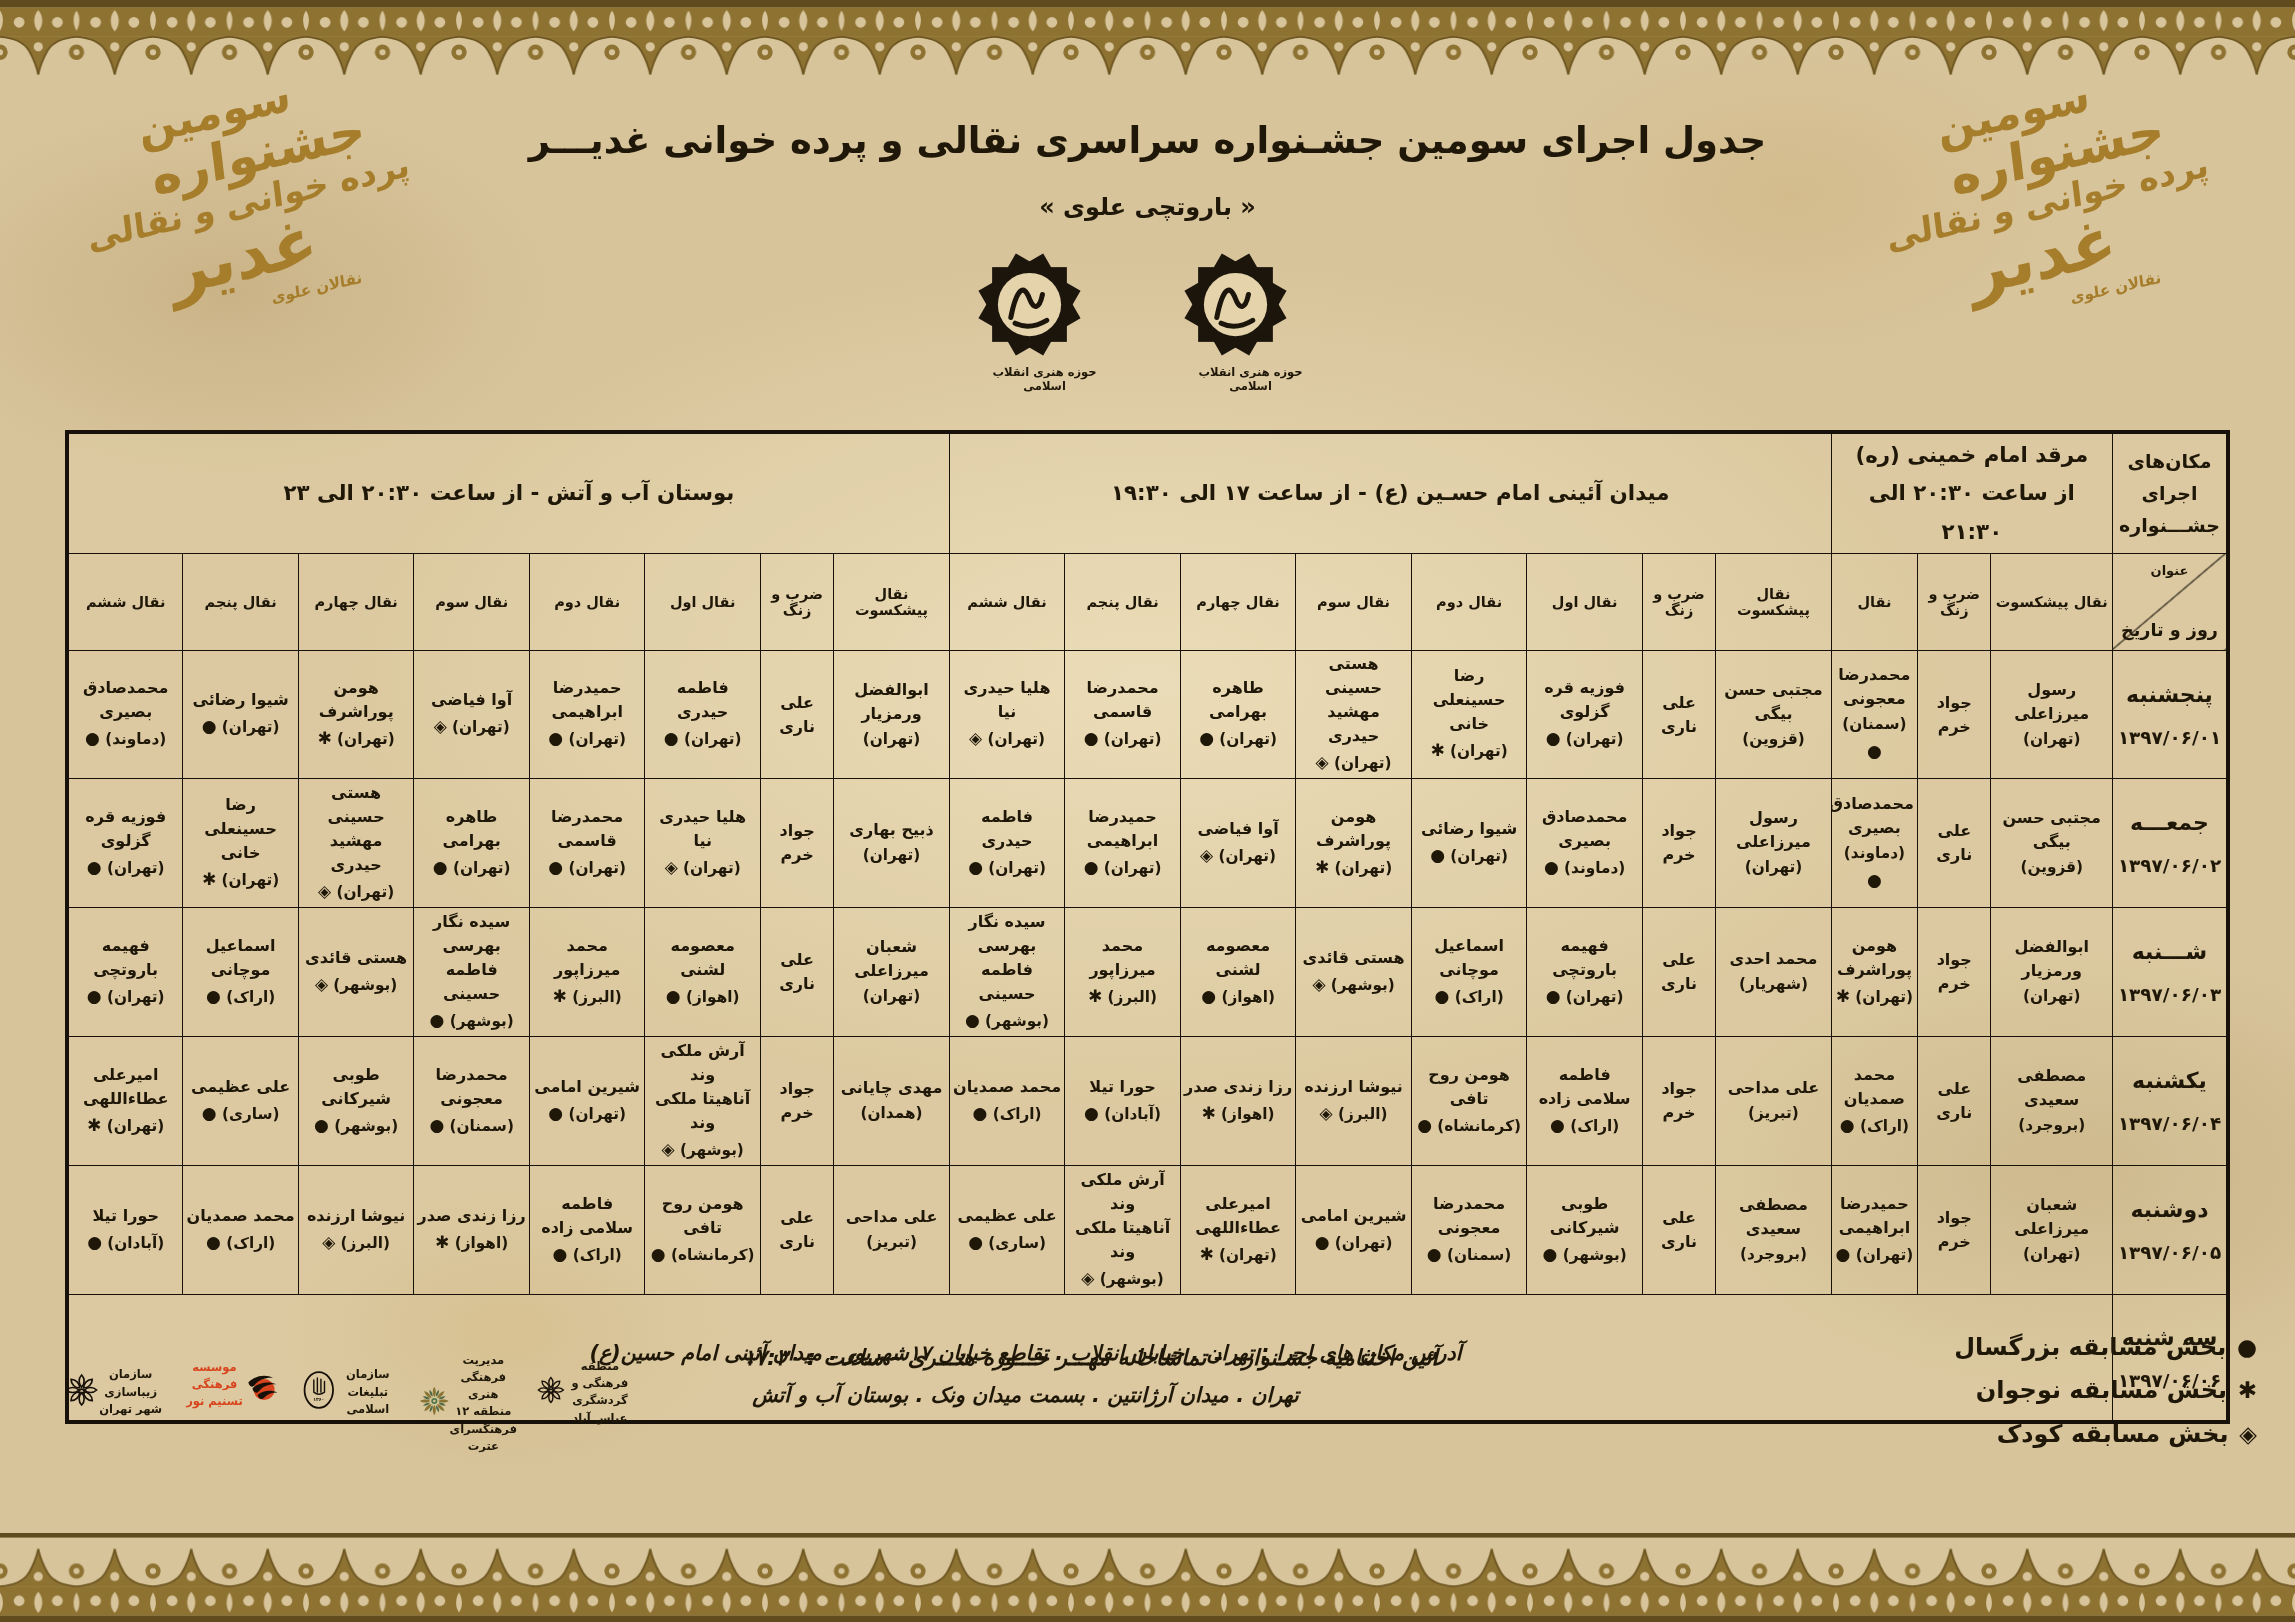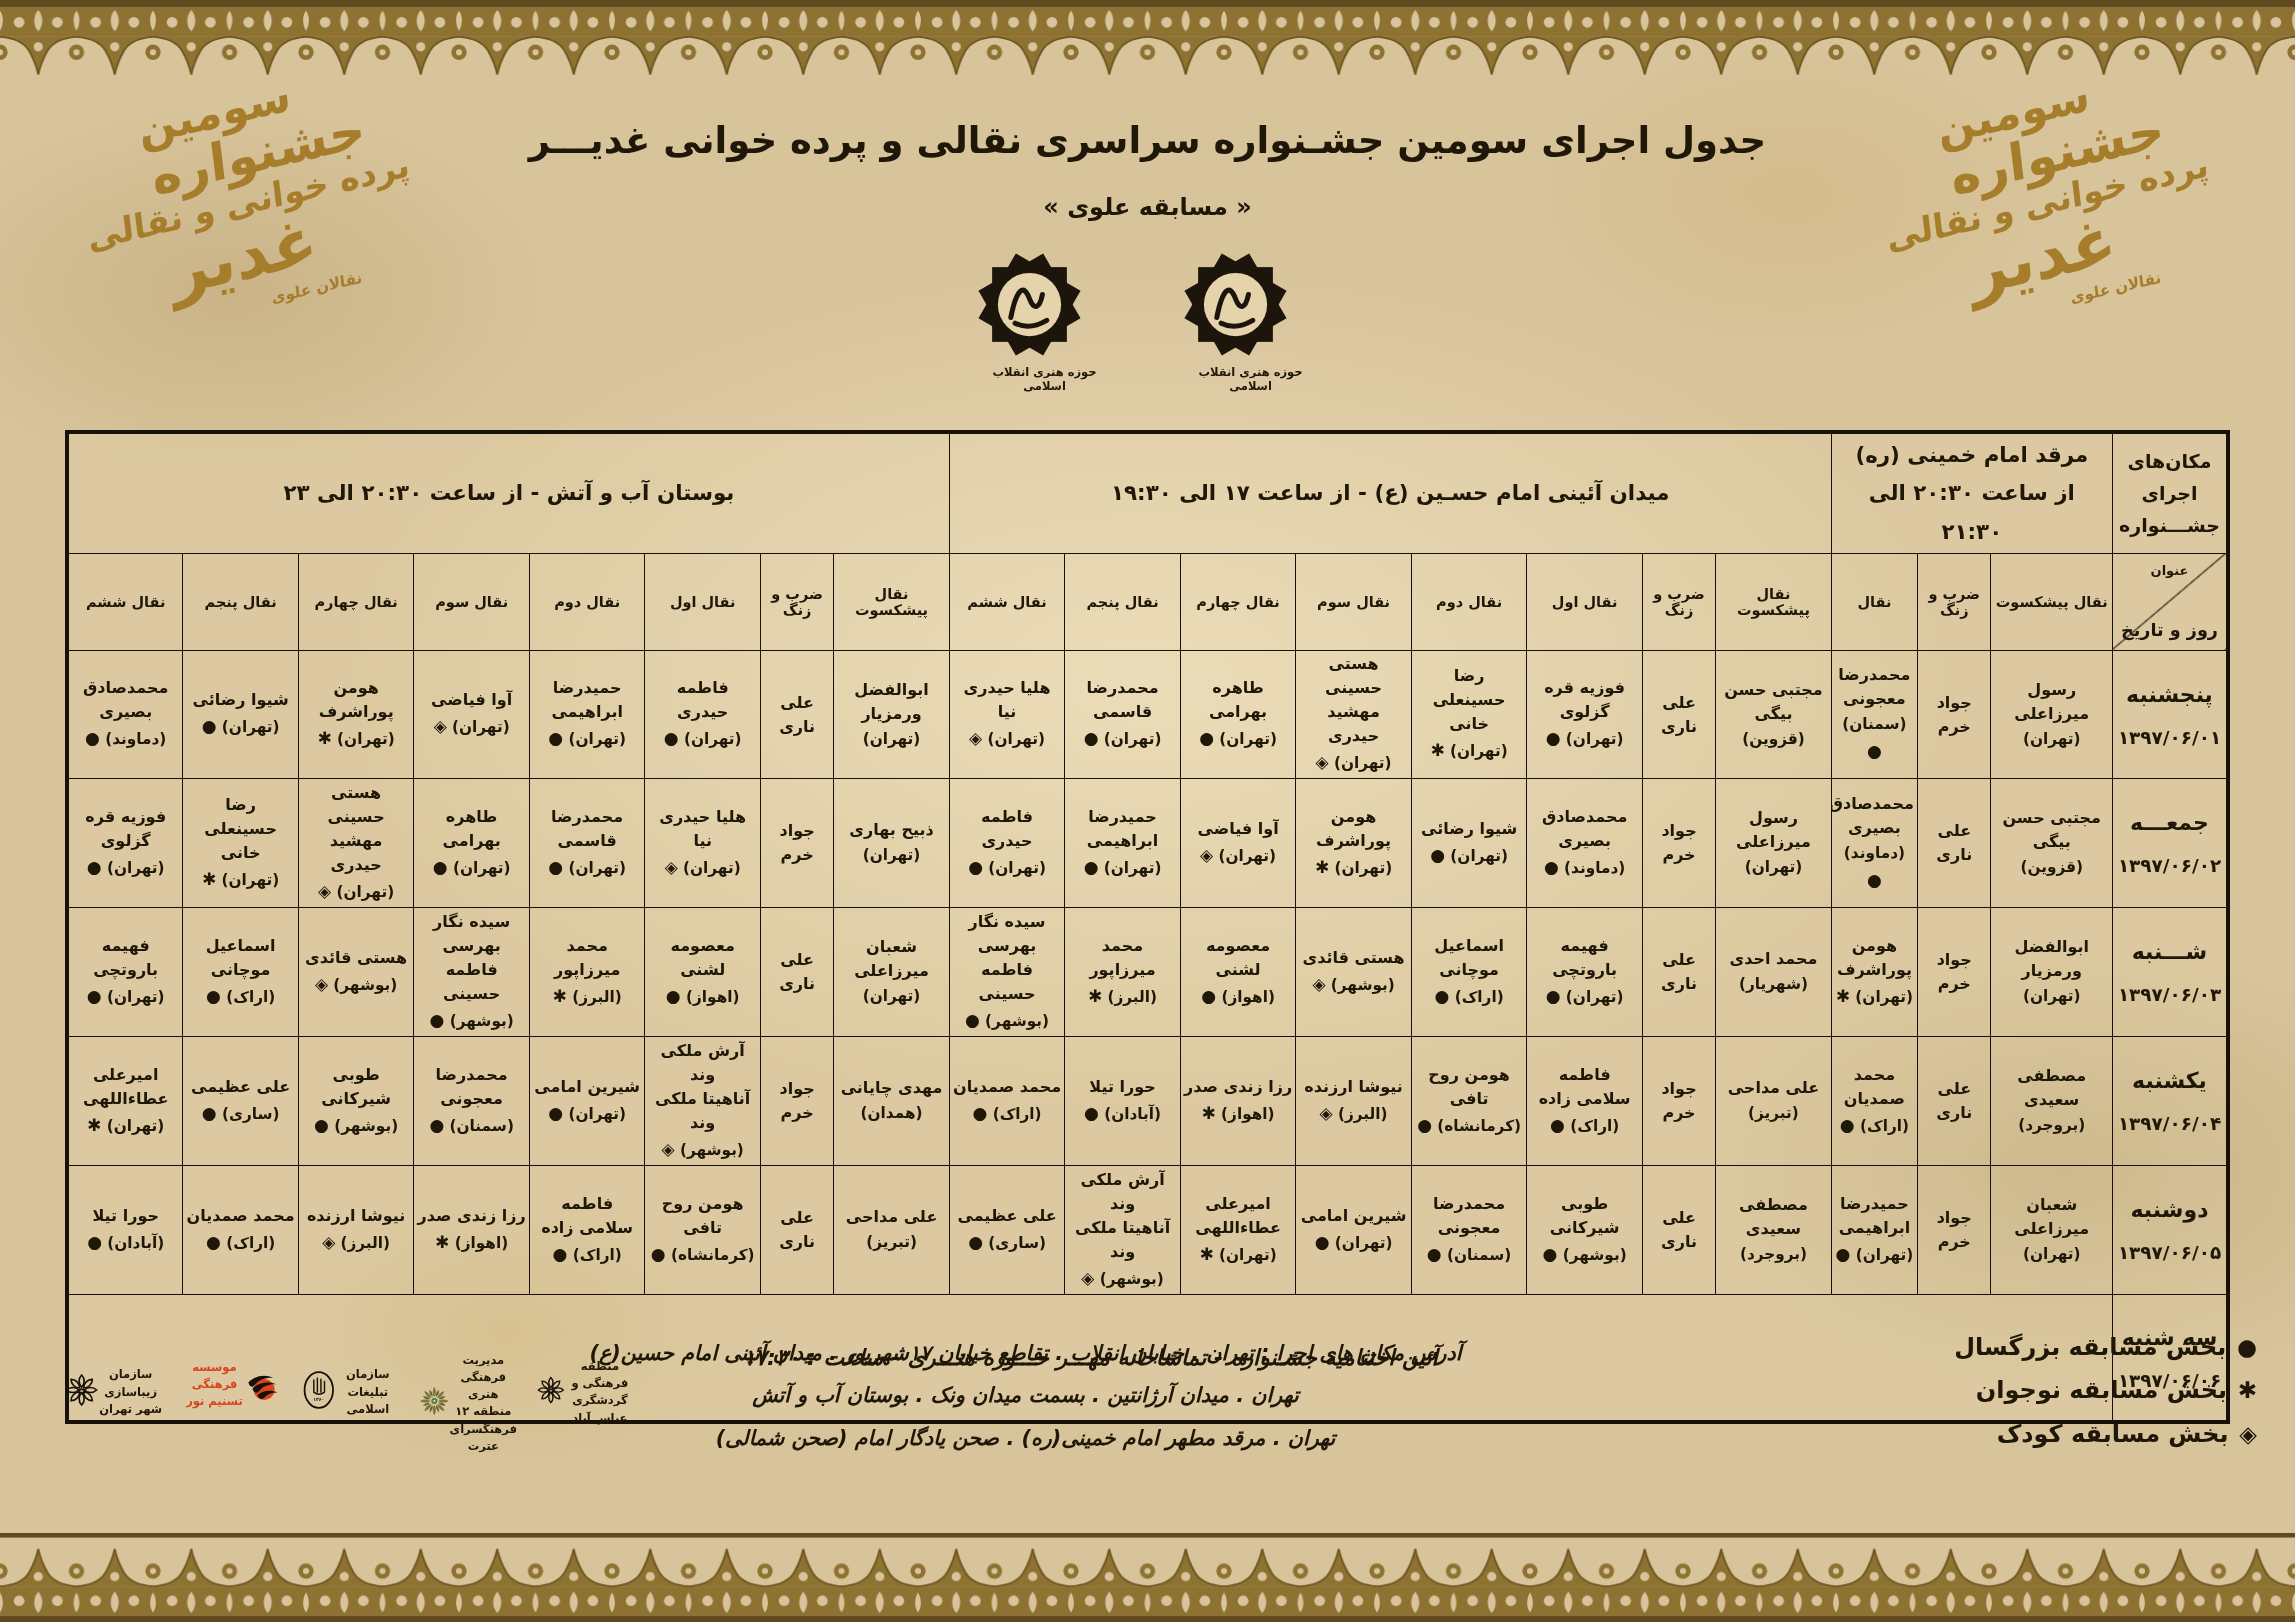--- a/index.html
+++ b/index.html
@@ -113,21 +113,21 @@
   <div class="callig left">
     <div class="cl1">سومین</div>
     <div class="cl2">جشنواره</div>
     <div class="cl3">پرده خوانی و نقالی</div>
     <div class="cl4">غدیر</div>
     <div class="csig">نقالان علوی</div>
   </div>
 
   <div class="header">
     <div class="title">جدول اجرای سومین جشـنواره سراسری نقالی و پرده خوانی غدیـــر</div>
-    <div class="subtitle">« مسابقه علوی »</div>
+    <div class="subtitle">« باروتچی علوی »</div>
     <div class="dateline-row">
       <div class="hozeh">
         <svg width="115" height="115" viewBox="-80 -80 160 160">
           <g fill="#1c150c">
             <rect x="-52" y="-52" width="104" height="104"></rect>
             <rect x="-52" y="-52" width="104" height="104" transform="rotate(30)"></rect>
             <rect x="-52" y="-52" width="104" height="104" transform="rotate(60)"></rect>
           </g>
           <circle r="44" fill="#e4d3ab"></circle>
           <path d="M-26,18 C-18,-22 -8,-30 0,-8 C6,8 14,6 18,-14 M-20,26 Q0,36 24,22" stroke="#1c150c" stroke-width="7" fill="none" stroke-linecap="round"></path>
@@ -629,21 +629,20 @@
     </div>
     <div class="lg-item">
       <span class="lg-mk">◈</span>
       <span>بخش مسابقه کودک</span>
     </div>
   </div>
 
   <div class="addr">
     <div>آدرس مکان های اجرا : تهران . خیابان انقلاب . تقاطع خیابان ۱۷شهریور . میدان آئینی امام حسین(ع)</div>
     <div>تهران . میدان آرژانتین . بسمت میدان ونک . بوستان آب و آتش</div>
-    <div>تهران . مرقد مطهر امام خمینی(ره) . صحن یادگار امام (صحن شمالی)</div>
   </div>
 
   <div class="sponsors" dir="ltr">
     <div class="sp">
       <svg width="86" height="86" viewBox="-60 -60 120 120">
         <g fill="none" stroke="#171008" stroke-width="6">
           <path d="M0,-54 C12,-42 12,-22 0,-10 C-12,-22 -12,-42 0,-54 Z"></path>
           <path d="M0,-54 C12,-42 12,-22 0,-10 C-12,-22 -12,-42 0,-54 Z" transform="rotate(45)"></path>
           <path d="M0,-54 C12,-42 12,-22 0,-10 C-12,-22 -12,-42 0,-54 Z" transform="rotate(90)"></path>
           <path d="M0,-54 C12,-42 12,-22 0,-10 C-12,-22 -12,-42 0,-54 Z" transform="rotate(135)"></path>

